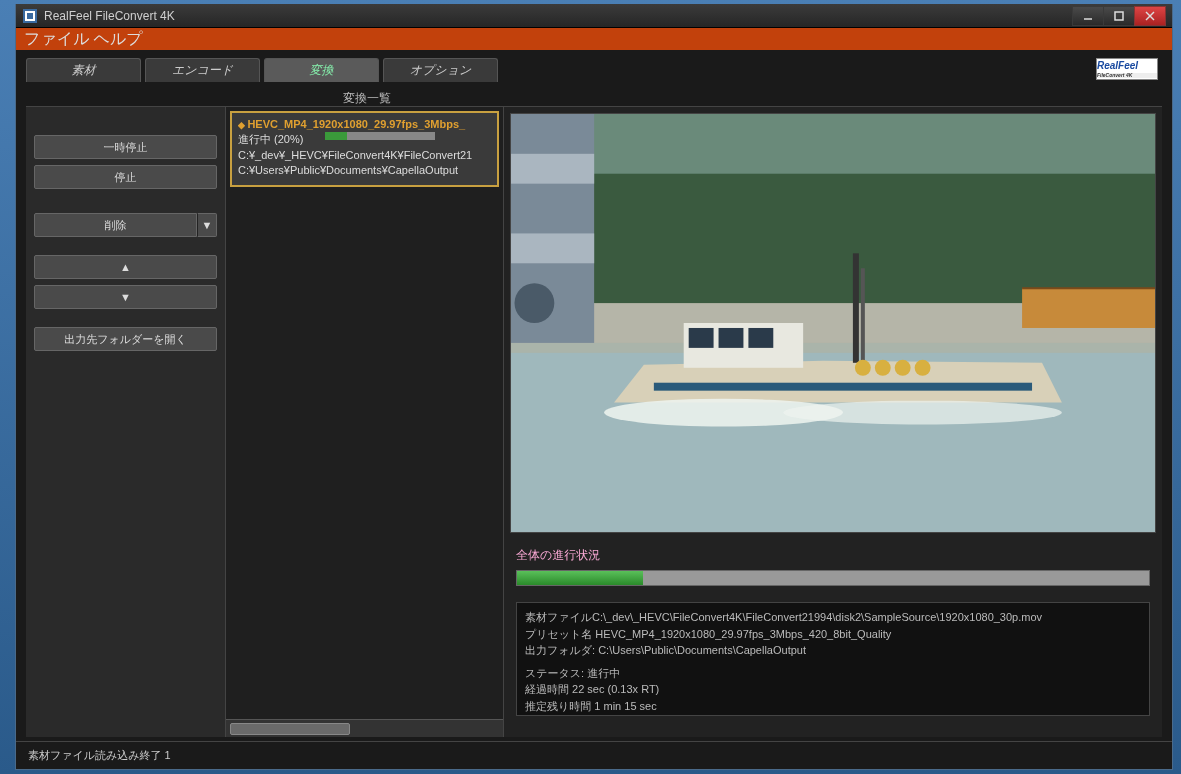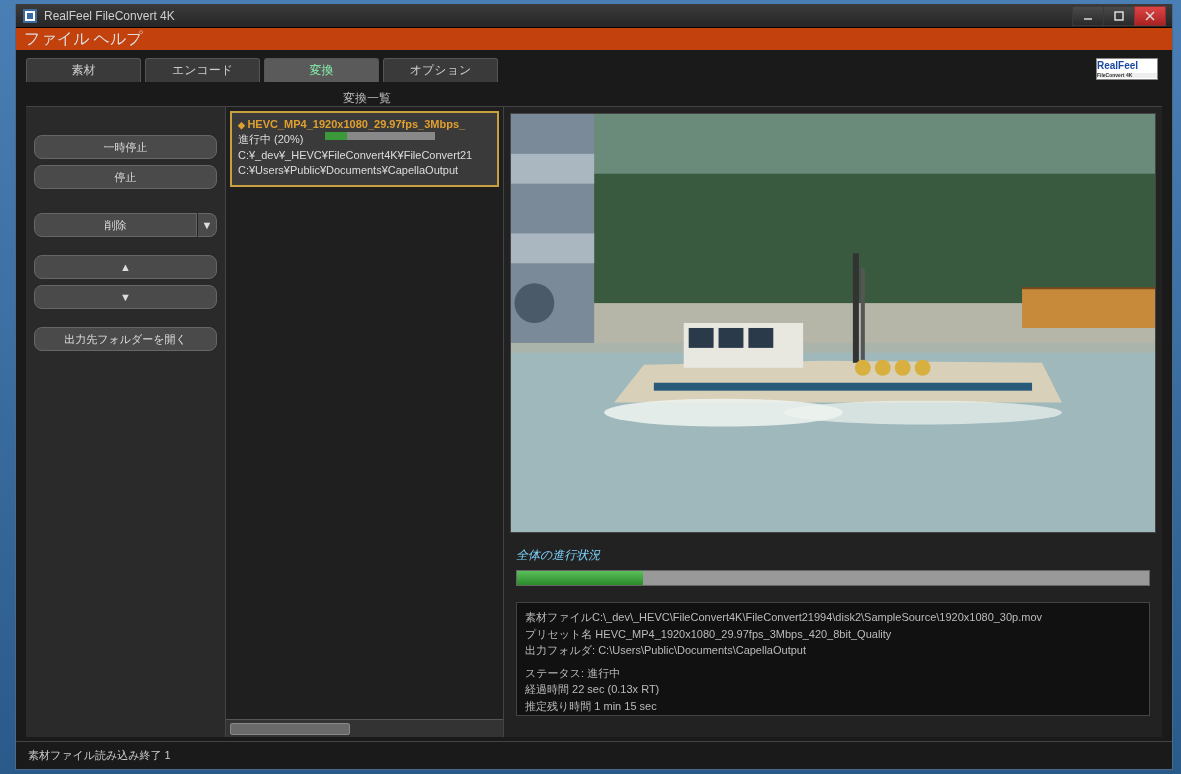--- a/index.html
+++ b/index.html
@@ -31,20 +31,21 @@
     height: 22px; background: #c2410c; color: #ddd; font-size: 16px;
     display: flex; align-items: center; padding: 0 8px; gap: 4px;
   }
   .menubar span { cursor: pointer; }
   .content {
     flex: 1; display: flex; flex-direction: column; background: #1a1a1a; position: relative;
   }
   .topbar {
     display: flex; align-items: flex-start; padding: 8px 18px 0 10px; gap: 4px;
     position: relative;
+    font-style: italic;
   }
   .tabs { display: flex; gap: 4px; }
   .tab {
     width: 115px; height: 24px; background: #3a3a3a; color: #ccc; font-size: 12px;
     display: flex; align-items: center; justify-content: center;
     border: 1px solid #555; border-bottom: none; cursor:pointer;
     border-radius: 3px 3px 0 0;
   }
   .tab.active { background: #5a5a5a; color: #86efac; }
   .brand {
@@ -57,21 +58,21 @@
   .main {
     flex:1; display:flex; border-top: 1px solid #444; margin: 0 10px 4px 10px;
   }
   .sidebar {
     width: 200px; background: #2a2a2a; padding: 8px; display:flex; flex-direction:column; gap:6px;
     border-right:1px solid #444;
   }
   .btn {
     height: 24px; background: #4a4a4a; color: #ddd; border:1px solid #666;
     font-size: 11px; display:flex; align-items:center; justify-content:center; cursor:pointer;
-    border-radius: 8px;
+    border-radius: 2px;
   }
   .btn-del { display:flex; }
   .btn-del .main-btn { flex:1; border-top-right-radius:0; border-bottom-right-radius:0; }
   .btn-del .dd { width:20px; border-left:1px solid #222; border-top-left-radius:0; border-bottom-left-radius:0; }
   .listcol {
     width: 278px; background:#1f1f1f; border-right:1px solid #444; display:flex; flex-direction:column;
     position:relative;
   }
   .listcol-header { color:#bbb; font-size:12px; padding:4px 8px 6px 8px; text-align:center; }
   .list-body { flex:1; overflow:hidden; padding: 0 4px; }
@@ -89,21 +90,21 @@
     height:18px; background:#333; border-top:1px solid #555; display:flex; align-items:center;
   }
   .list-scroll .thumb { height:12px; width:120px; background:#6a6a6a; margin-left:4px; border:1px solid #888; border-radius:2px; }
   .rightcol {
     flex:1; display:flex; flex-direction:column; background:#222;
   }
   .preview {
     flex:0 0 420px; margin:6px 6px 4px 6px; position:relative; background:#123; border:1px solid #444; overflow:hidden;
   }
   .preview svg { width:100%; height:100%; display:block; }
-  .progress-section { padding: 10px 12px 6px 12px; color:#7dd3fc; font-size:12px;font-style:italic; }
+  .progress-section { padding: 10px 12px 6px 12px; color:#f9a8d4; font-size:12px; }
   .big-bar { height:16px; background:#999; margin:6px 0 10px 0; position:relative; border:1px solid #666; }
   .big-bar .fill { position:absolute; left:0; top:0; bottom:0; background: linear-gradient(180deg,#5ac05a,#2a8a2a); }
   .details {
     margin: 0 12px 6px 12px; border:1px solid #444; background:#111; color:#bbb; font-size:11px;
     padding:6px 8px; line-height:1.5; height:114px; overflow:hidden;
   }
   .statusbar {
     height:28px; background:#1a1a1a; border-top:1px solid #444; color:#ccc; font-size:11px;
     display:flex; align-items:center; padding:0 12px;
   }

